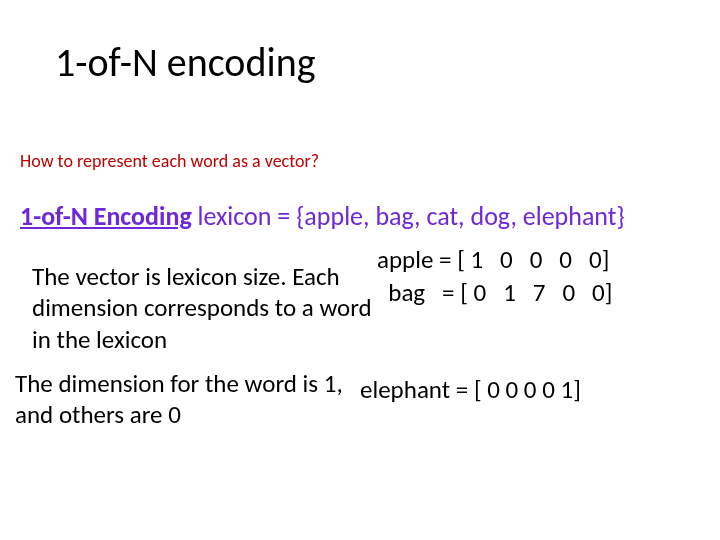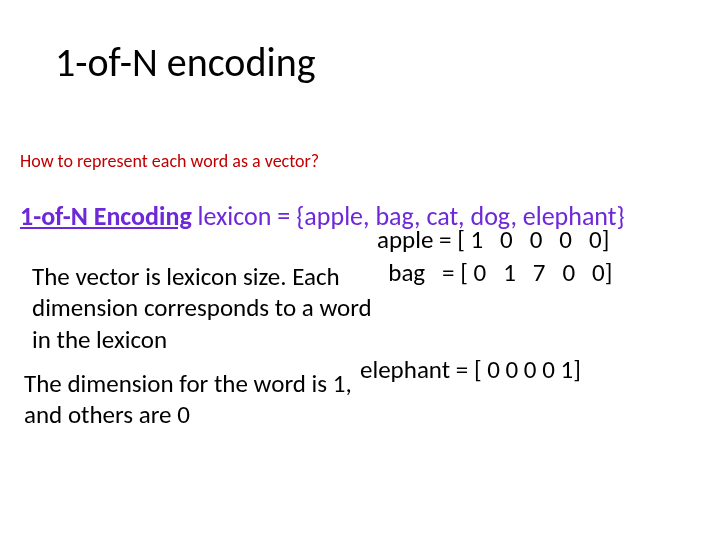--- a/index.html
+++ b/index.html
@@ -48,31 +48,31 @@
     left: 32px;
     top: 245px;
     width: 350px;
     font-size: 25px;
     line-height: 1.25;
     color: #000;
     margin-top: 16px;
   }
   .para2 {
     position: absolute;
-    left: 24px;
+    left: 15px;
     top: 368px;
     width: 350px;
     font-size: 25px;
     line-height: 1.25;
     color: #000;
   }
   .vectors {
     position: absolute;
     left: 360px;
-    top: 224px;
+    top: 244px;
     width: 350px;
     font-size: 25px;
     line-height: 1.3;
     color: #000;
   }
   .vectors .row {
     white-space: pre;
   }
   .vectors .overflow {
     position: absolute;

